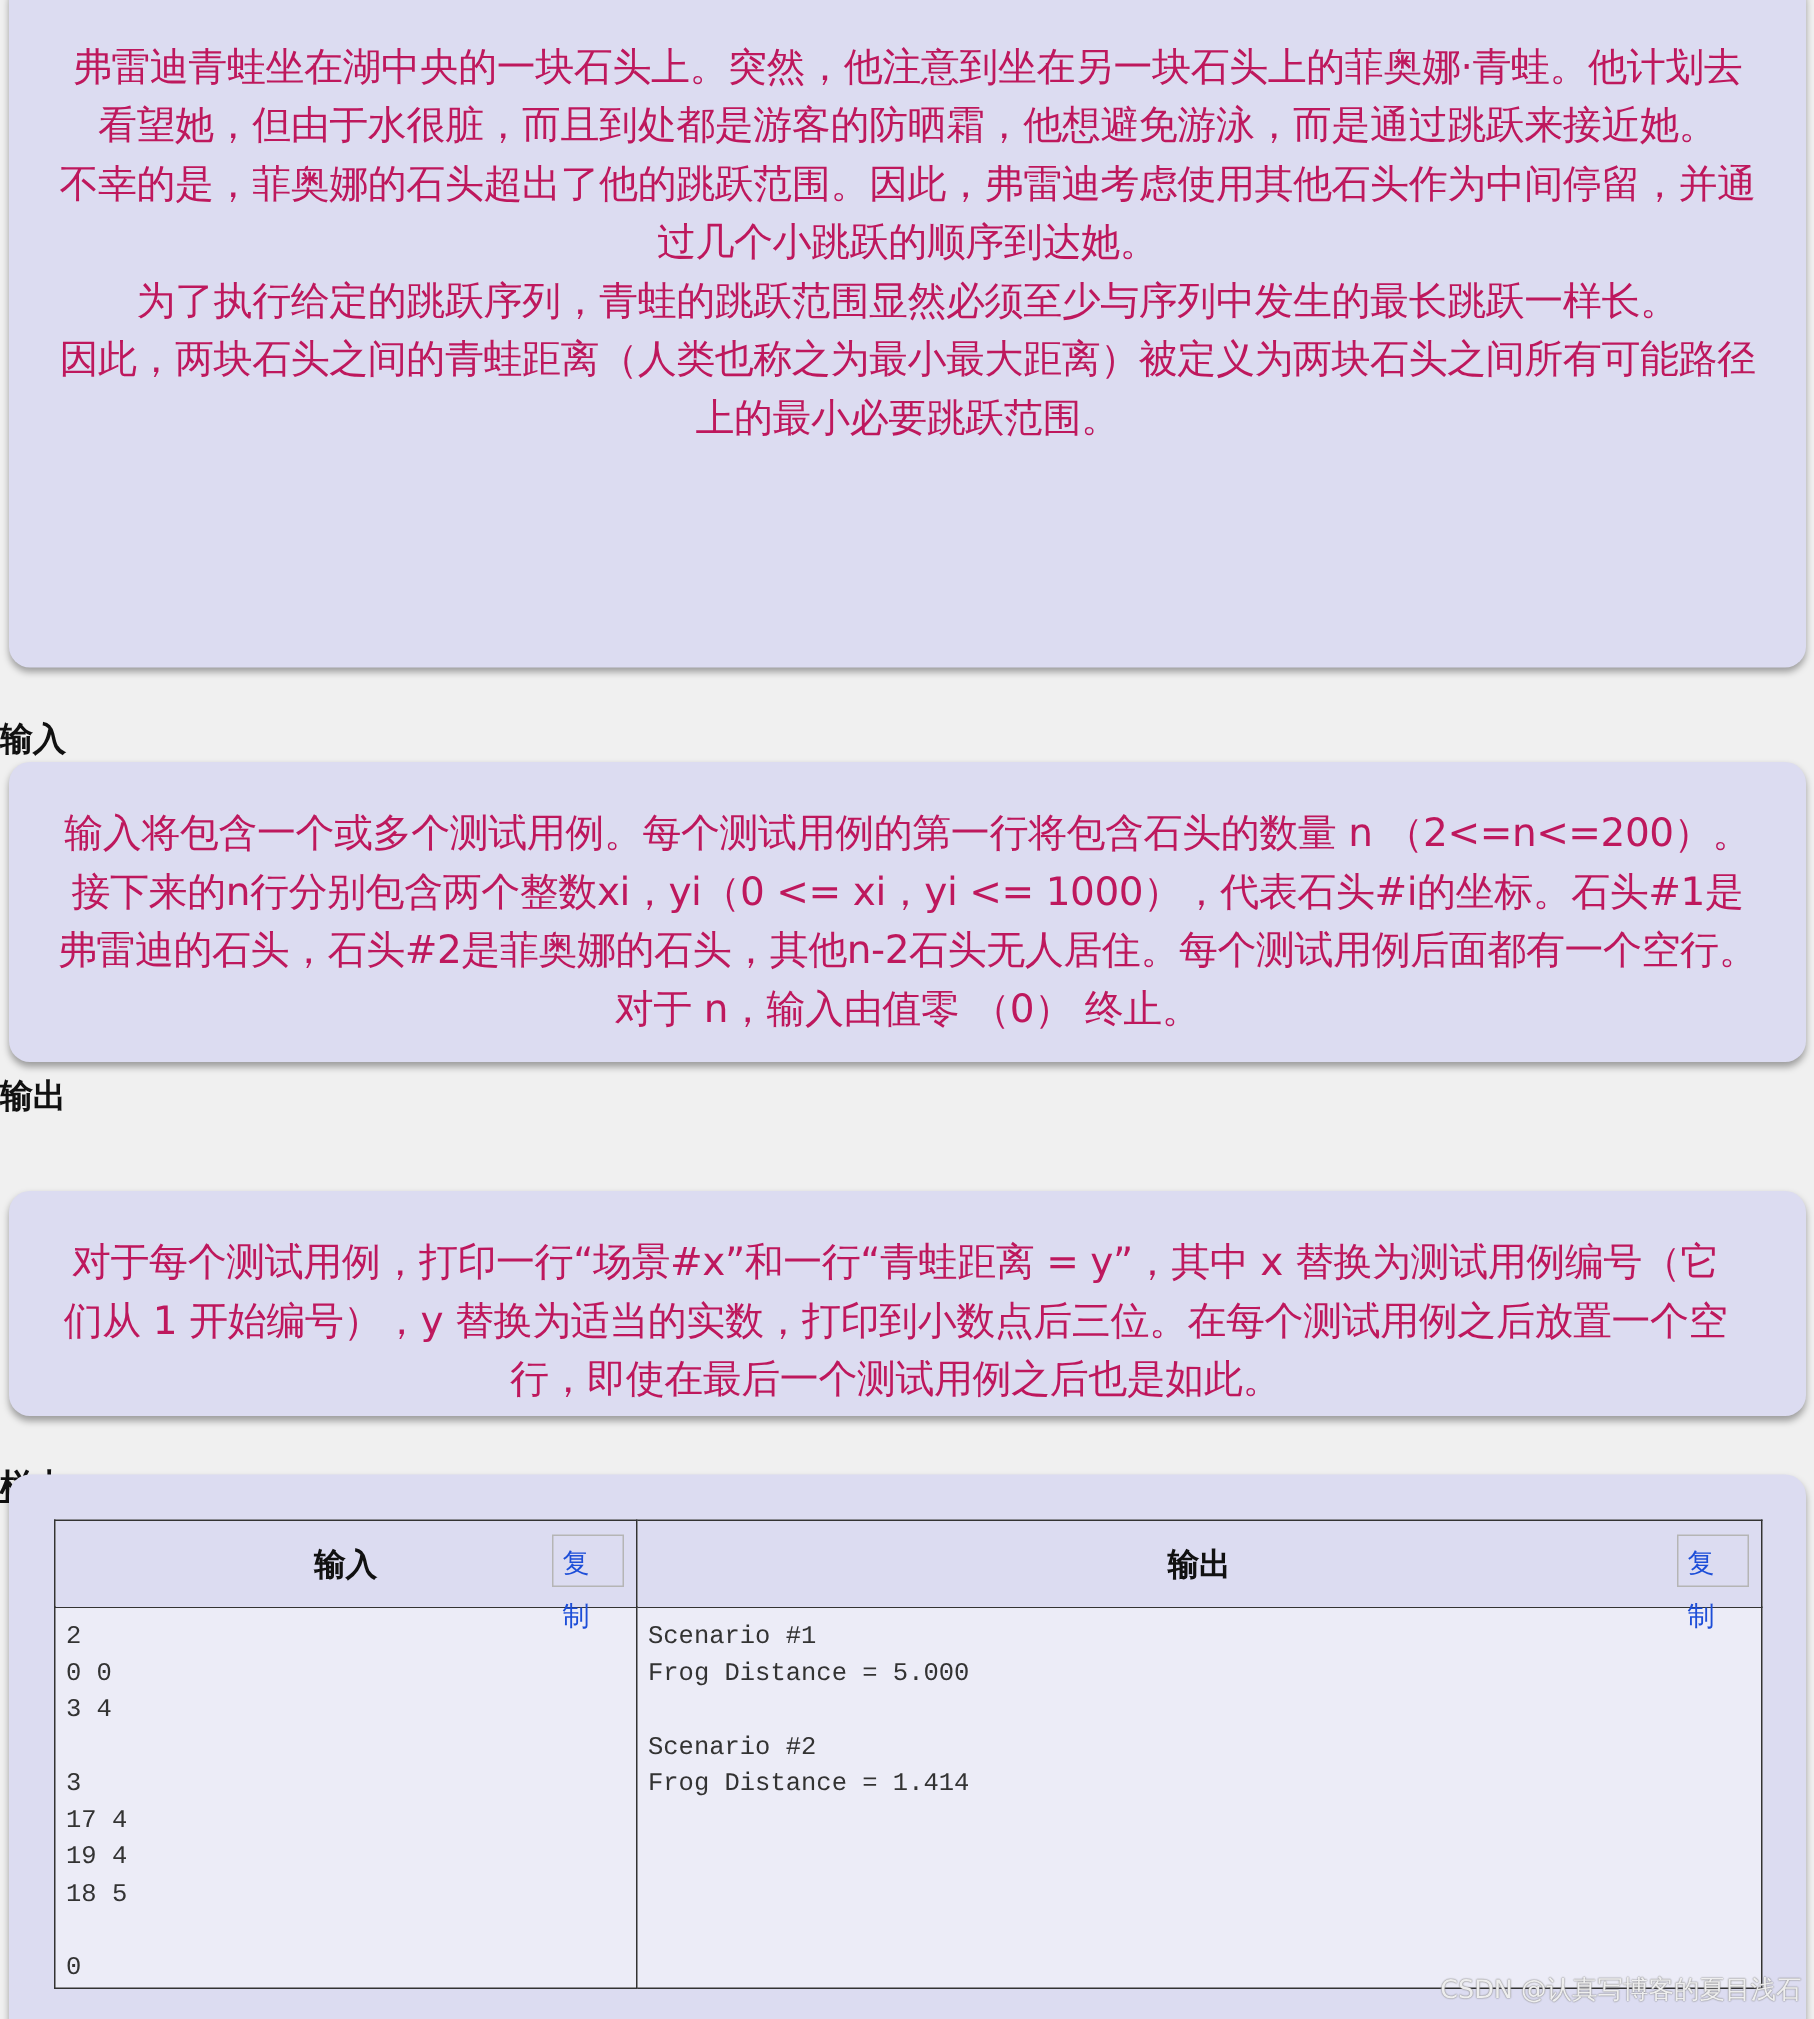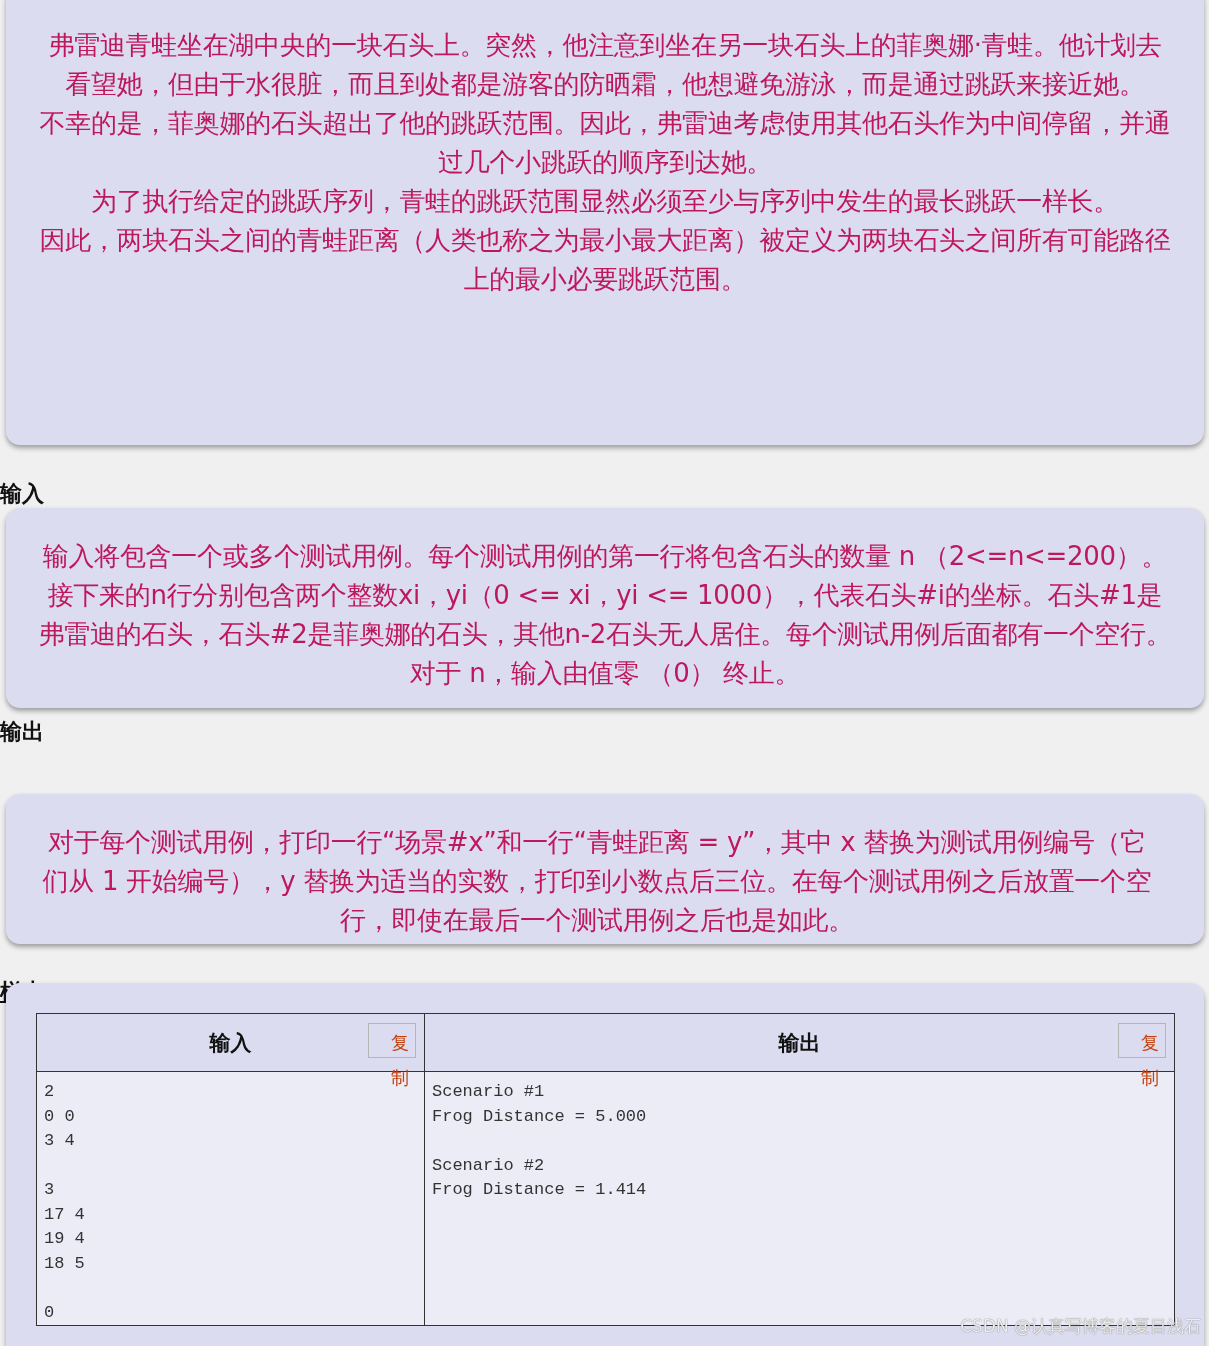--- a/index.html
+++ b/index.html
@@ -76,26 +76,26 @@
       box-sizing: border-box;
     }
     th.col-in { width: 385px; }
     .copy-btn {
       position: absolute;
       right: 8px;
       top: 9px;
       width: 48px;
       height: 35px;
       border: 1px solid #b5b5b5;
-      color: #c2410c;
+      color: #1d4ed8;
       font-size: 18px;
       font-weight: normal;
       font-family: "DejaVu Serif", "Liberation Serif", serif;
       line-height: 35px;
-      text-align: right;
+      text-align: left;
       box-sizing: border-box;
       cursor: pointer;
       background: transparent;
     }
     pre {
       margin: 0;
       font-family: "Liberation Mono", "DejaVu Sans Mono", monospace;
       font-size: 17px;
       line-height: 24.5px;
       color: #333;

